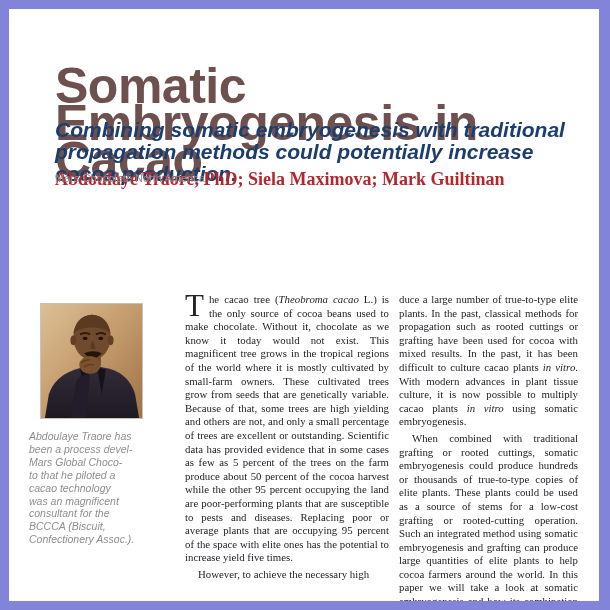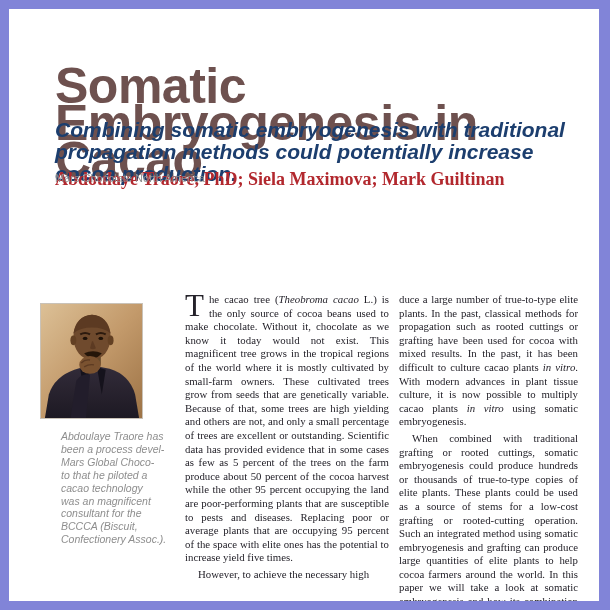--- a/index.html
+++ b/index.html
@@ -40,21 +40,21 @@
     position:absolute;left:55px;top:172px;width:520px;
     font-size:11px;color:var(--muted,#8e8e8e);
   }
   .portrait{
     position:absolute;left:40px;top:303px;width:103px;height:116px;
     border:1px solid #c9c2b8;box-sizing:border-box;
     background:#c3996c;
   }
   .portrait svg{display:block;width:100%;height:100%;}
   .photo-caption{
-    position:absolute;left:61px;top:430px;width:125px;
+    position:absolute;left:29px;top:430px;width:125px;
     font-size:10.5px;font-style:italic;line-height:12.9px;
     color:var(--muted,#8e8e8e);
   }
   .col{
     position:absolute;top:293px;
     font-family:"Liberation Serif",serif;
     font-size:10.8px;line-height:13.6px;
     color:var(--body,#24222a);
     text-align:justify;
   }

